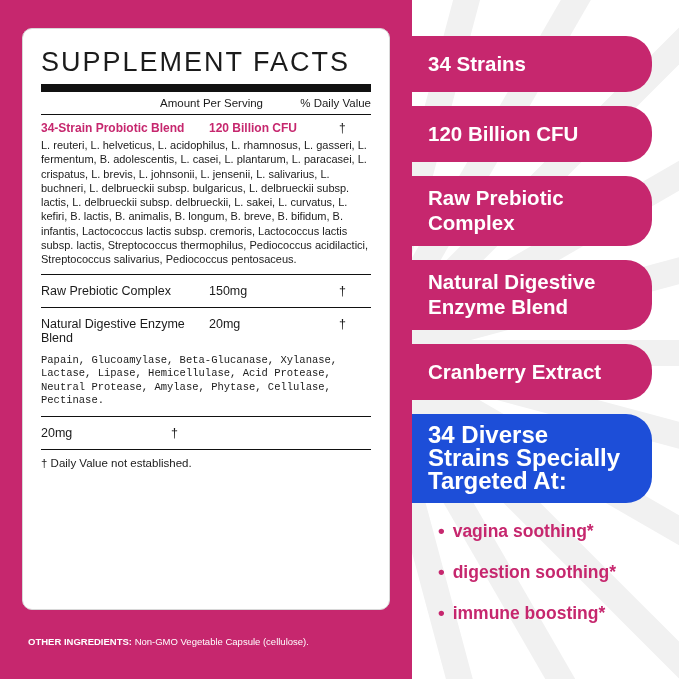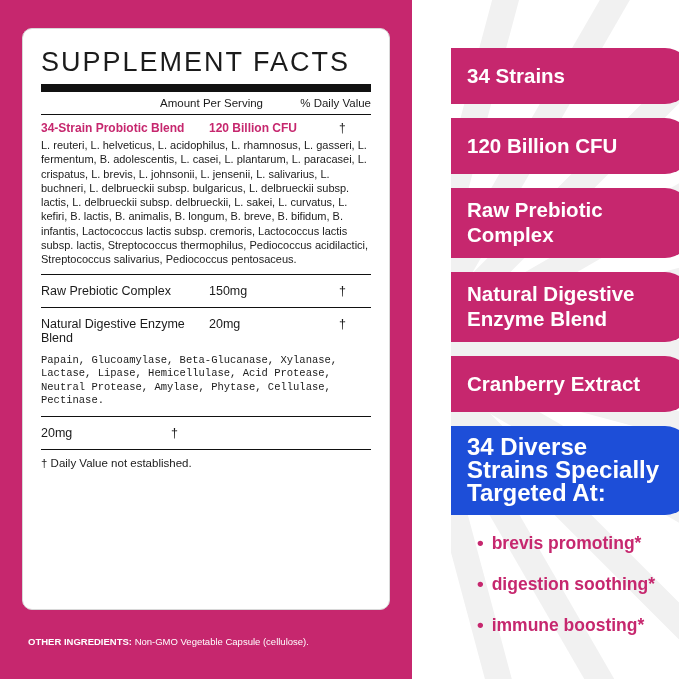--- a/index.html
+++ b/index.html
@@ -7,21 +7,20 @@
     margin: 0; padding: 0;
     width: 679px; height: 679px;
     font-family: "Liberation Sans", sans-serif;
     background: #ffffff;
     overflow: hidden;
   }
   #page {
     position: relative;
     width: 679px; height: 679px;
     display: flex;
-    gap: 39px;
   }
   
   .left-panel {
     position: relative;
     width: 412px;
     height: 679px;
     background: #c6276e;
     padding: 28px 22px 10px 22px;
   }
   .facts-card {
@@ -158,21 +157,20 @@
     margin-left: -18px;
     margin-bottom: 14px;
     padding: 9px 18px 11px 34px;
     font-size: 20.5px;
     font-weight: bold;
     line-height: 25px;
     width: 258px;
     min-height: 56px;
     display: flex;
     align-items: center;
-    margin-top: 12px;
   }
   .pill.navy {
     background: #1d4ed8;
     font-size: 24px;
     line-height: 23px;
     border-radius: 0 26px 26px 0;
   }
   .pill.two-line { min-height: 66px; }
   .bullets {
     margin-top: 18px;
@@ -283,21 +281,21 @@
       <div class="pill">
         <span>Cranberry Extract</span>
       </div>
       <div class="pill navy two-line">
         <span>34 Diverse Strains Specially Targeted At:</span>
       </div>
 
       <div class="bullets">
         <div class="bullet">
           <span class="dot">•</span>
-          <span>brevis promoting*</span>
+          <span>vagina soothing*</span>
         </div>
         <div class="bullet">
           <span class="dot">•</span>
           <span>digestion soothing*</span>
         </div>
         <div class="bullet">
           <span class="dot">•</span>
           <span>immune boosting*</span>
         </div>
       </div>

